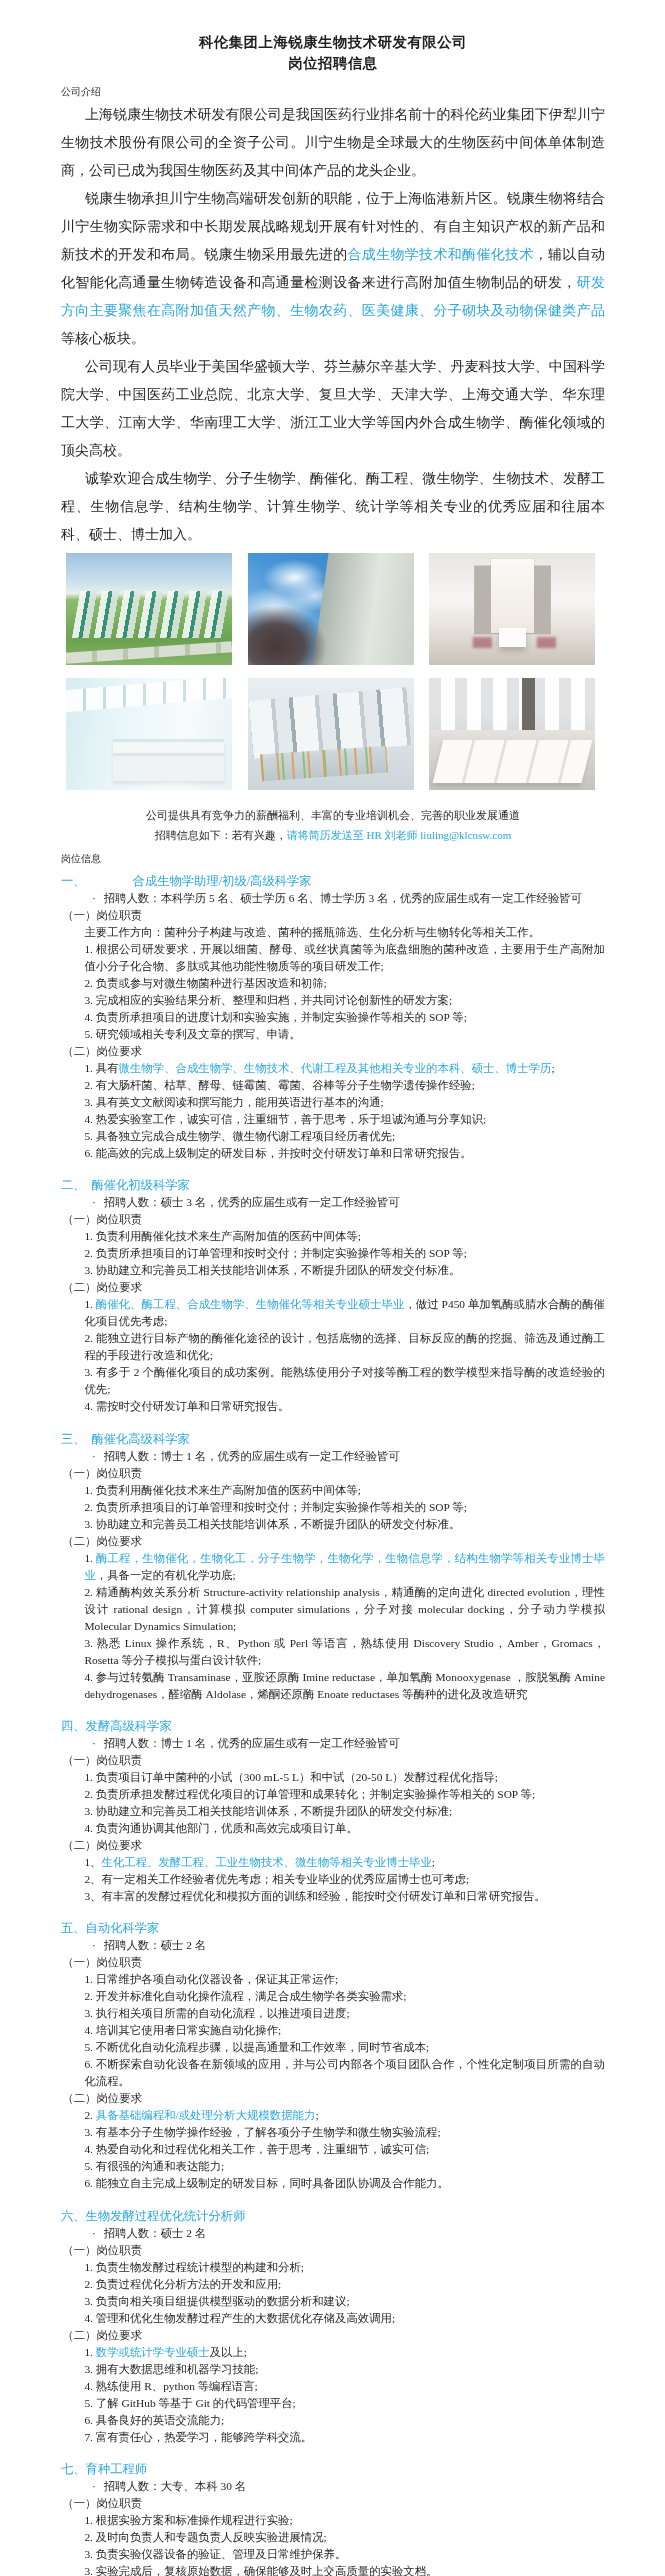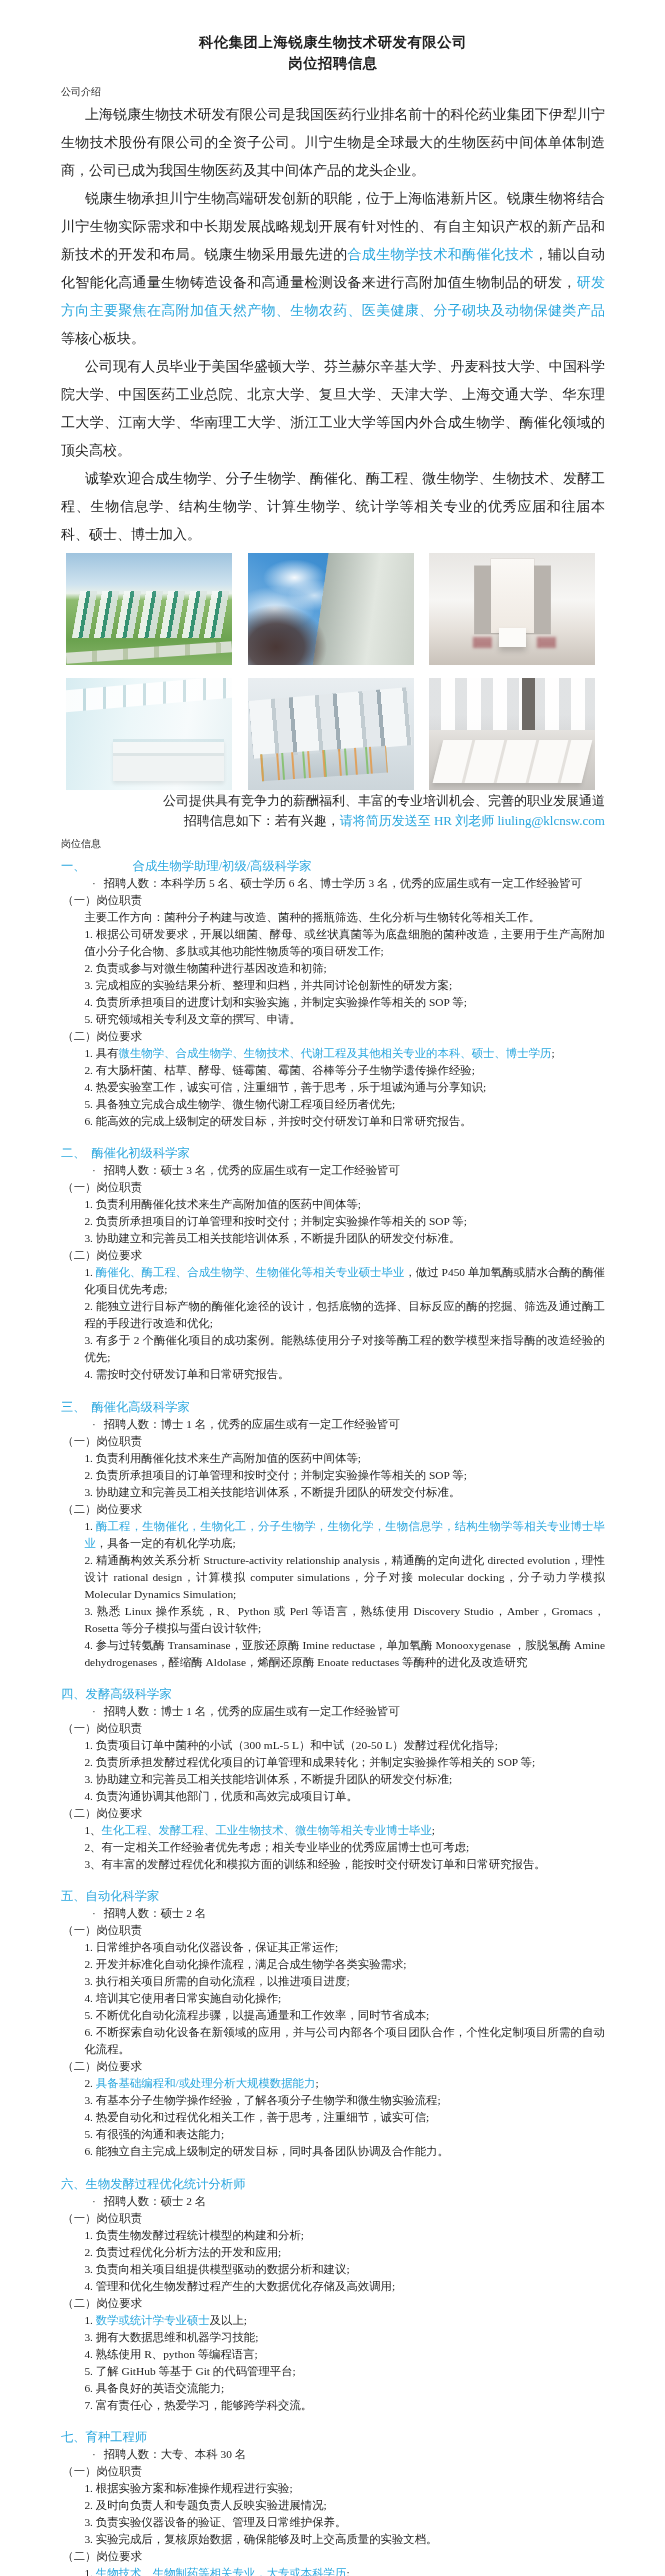--- a/index.html
+++ b/index.html
@@ -2,21 +2,21 @@
 <html style="font-size:10.4px"><head>
 <meta charset="utf-8">
 <style>
   html,body{margin:0;padding:0;background:#ffffff}
   body{width:665px;font-family:"Liberation Serif","DejaVu Serif",serif;color:#1f1f1f}
   .page{box-sizing:border-box;width:665px;height:2576px;overflow:hidden;padding:32px 60px 0 61px;background:#fff}
   .doc-title{text-align:center;font-weight:bold;font-size:14.3px;line-height:21.4px;letter-spacing:0.6px}
   .section-heading{font-size:10px;font-weight:normal;line-height:18px;margin-top:7.8px}
   .intro p{margin:0;font-size:14px;line-height:28px;text-align:justify;text-indent:24px}
   .blue{color:#2aa7df}
-  .benefits{margin-top:1px;text-align:right;font-size:13px;line-height:19.5px}
+  .benefits{margin-top:16px;text-align:center;font-size:11px;line-height:19.5px}
   .jobs-heading{margin-top:5.2px}
   .job-title{font-size:12.3px;font-weight:normal;line-height:18px;margin-top:14.3px;color:#2aa7df}
   .job.first .job-title{margin-top:3.9px}
   .gap-wide{margin-left:47px}
   .gap-small{margin-left:5.8px}
   .gap-none{margin-left:0}
   .job-line{font-size:11.4px;line-height:17px;text-align:justify}
   .bullet-line{padding-left:31px}
   .dot{display:inline-block;width:11.7px}
   .num-item,.duty-intro{padding-left:23.4px}
@@ -108,20 +108,21 @@
         <div class="job-line sub-label"><span>（一）岗位职责</span></div>
         <div class="job-line duty-intro"><span>主要工作方向：菌种分子构建与改造、菌种的摇瓶筛选、生化分析与生物转化等相关工作。</span></div>
         <div class="job-line num-item"><span>1. 根据公司研发要求，开展以细菌、酵母、或丝状真菌等为底盘细胞的菌种改造，主要用于生产高附加值小分子化合物、多肽或其他功能性物质等的项目研发工作;</span></div>
         <div class="job-line num-item"><span>2. 负责或参与对微生物菌种进行基因改造和初筛;</span></div>
         <div class="job-line num-item"><span>3. 完成相应的实验结果分析、整理和归档，并共同讨论创新性的研发方案;</span></div>
         <div class="job-line num-item"><span>4. 负责所承担项目的进度计划和实验实施，并制定实验操作等相关的 SOP 等;</span></div>
         <div class="job-line num-item"><span>5. 研究领域相关专利及文章的撰写、申请。</span></div>
         <div class="job-line sub-label"><span>（二）岗位要求</span></div>
         <div class="job-line num-item"><span>1. 具有</span><span class="blue">微生物学、合成生物学、生物技术、代谢工程及其他相关专业的本科、硕士、博士学历</span><span>;</span></div>
         <div class="job-line num-item"><span>2. 有大肠杆菌、枯草、酵母、链霉菌、霉菌、谷棒等分子生物学遗传操作经验;</span></div>
+        <div class="job-line num-item"><span>3. 具有英文文献阅读和撰写能力，能用英语进行基本的沟通;</span></div>
         <div class="job-line num-item"><span>4. 热爱实验室工作，诚实可信，注重细节，善于思考，乐于坦诚沟通与分享知识;</span></div>
         <div class="job-line num-item"><span>5. 具备独立完成合成生物学、微生物代谢工程项目经历者优先;</span></div>
         <div class="job-line num-item"><span>6. 能高效的完成上级制定的研发目标，并按时交付研发订单和日常研究报告。</span></div>
       </div>
       <div class="job">
         <div class="job-title"><span>二、</span><span class="gap-small">酶催化初级科学家</span></div>
         <div class="job-line bullet-line"><span class="dot">·</span><span>招聘人数：硕士 3 名，优秀的应届生或有一定工作经验皆可</span></div>
         <div class="job-line sub-label"><span>（一）岗位职责</span></div>
         <div class="job-line num-item"><span>1. 负责利用酶催化技术来生产高附加值的医药中间体等;</span></div>
         <div class="job-line num-item"><span>2. 负责所承担项目的订单管理和按时交付；并制定实验操作等相关的 SOP 等;</span></div>

